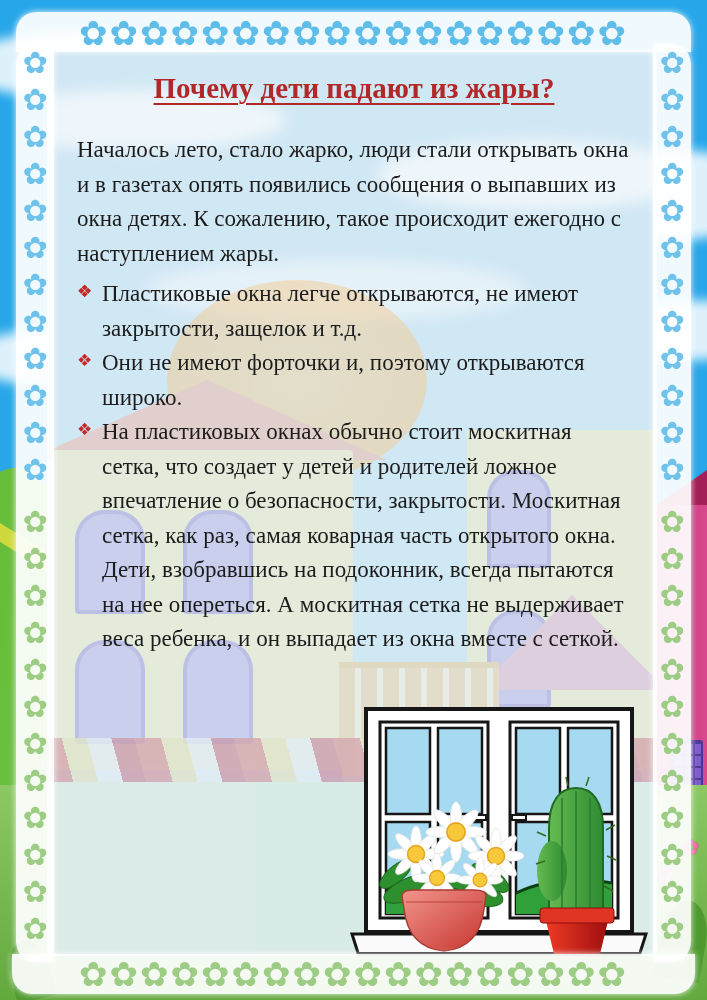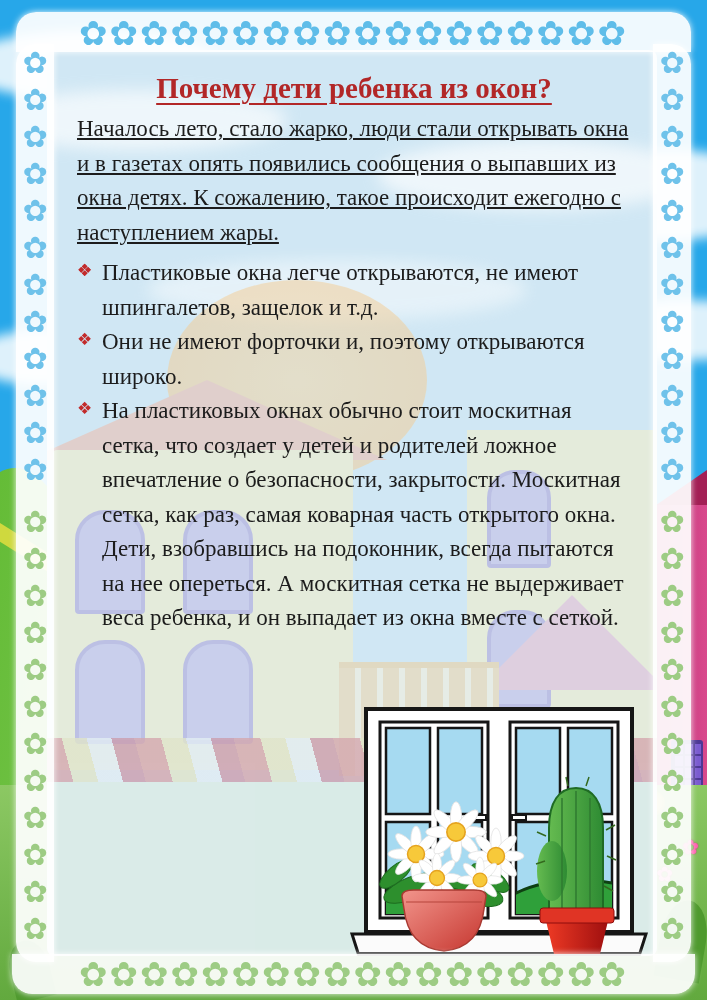--- a/index.html
+++ b/index.html
@@ -76,21 +76,21 @@
     background:repeating-linear-gradient(90deg,#f4d5a2 0 16px,#fdf2da 16px 22px);
     border-top:6px solid #f0cd92;}
   .path{position:absolute;left:0;top:688px;width:100%;height:46px;opacity:.8;
     background:repeating-linear-gradient(75deg,#d96a6a 0 26px,#f0e3a0 26px 50px,#f3f3f3 50px 74px,#c7566a 74px 96px);}
   .ground{position:absolute;left:0;top:732px;width:100%;bottom:0;background:#e3efdc;}
   
   .textwrap{position:relative;z-index:2;padding:20px 26px 0 30px;}
   h1.title{margin:0 0 0 0;padding-top:2px;text-align:center;
     font-size:29px;font-weight:bold;color:var(--heading-red,#b22727);
     text-decoration:underline;text-underline-offset:5px;text-decoration-thickness:2px;}
-  p.intro{margin:7px 0 0 0;font-size:23px;line-height:34.5px;color:var(--body-text,#1c1c1c);text-decoration:underline;}
+  p.intro{margin:28px 0 0 0;font-size:23px;line-height:34.5px;color:var(--body-text,#1c1c1c);}
   h2.subtitle{margin:10px 0 6px 0;text-align:center;
     font-size:27px;font-weight:bold;color:var(--heading-red,#b22727);
     text-decoration:underline;text-underline-offset:5px;text-decoration-thickness:2px;}
   ul.points{margin:6px 0 0 0;padding:0;list-style:none;}
   ul.points li{position:relative;padding-left:25px;font-size:23px;line-height:34.5px;color:var(--body-text,#1c1c1c);}
   .bullet-marker{position:absolute;left:0;top:6px;font-size:17px;line-height:1;
     font-family:"DejaVu Sans",sans-serif;color:var(--bullet-red,#c22b2b);}
   
   .window-illo{position:absolute;left:297px;top:656px;width:313px;height:256px;z-index:1;}
 </style>
@@ -146,29 +146,29 @@
         <div class="w w1"></div>
         <div class="w w2"></div>
       </div>
       <div class="roof-b"></div>
       <div class="fence"></div>
       <div class="path"></div>
       <div class="ground"></div>
     </div>
 
     <div class="textwrap">
-      <h1 class="title">Почему дети ребенка из окон?</h1>
+      <h1 class="title">Почему дети падают из жары?</h1>
       <p class="intro">Началось лето, стало жарко, люди стали открывать окна и в газетах опять появились сообщения о выпавших из окна детях. К сожалению, такое происходит ежегодно с наступлением жары.</p>
       <ul class="points">
         <li>
           <span class="bullet-marker">❖</span>
         </li>
         <li>
           <span class="bullet-marker">❖</span>
-          <span>Пластиковые окна легче открываются, не имеют шпингалетов, защелок и т.д.</span>
+          <span>Пластиковые окна легче открываются, не имеют закрытости, защелок и т.д.</span>
         </li>
         <li>
           <span class="bullet-marker">❖</span>
           <span>Они не имеют форточки и, поэтому открываются широко.</span>
         </li>
         <li>
           <span class="bullet-marker">❖</span>
           <span>На пластиковых окнах обычно стоит москитная сетка, что создает у детей и родителей ложное впечатление о безопасности, закрытости. Москитная сетка, как раз, самая коварная часть открытого окна. Дети, взобравшись на подоконник, всегда пытаются на нее опереться. А москитная сетка не выдерживает веса ребенка, и он выпадает из окна вместе с сеткой.</span>
         </li>
       </ul>

